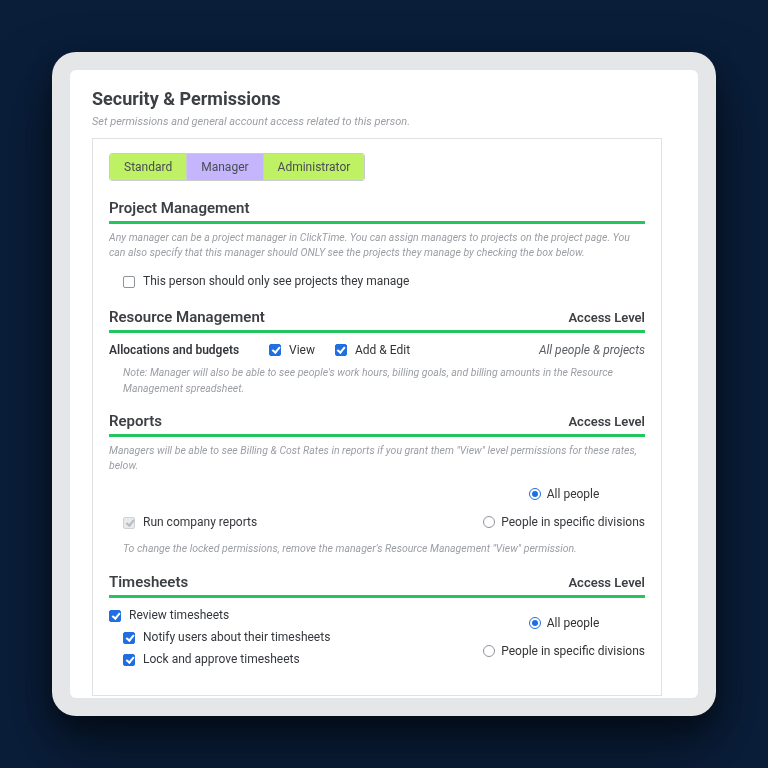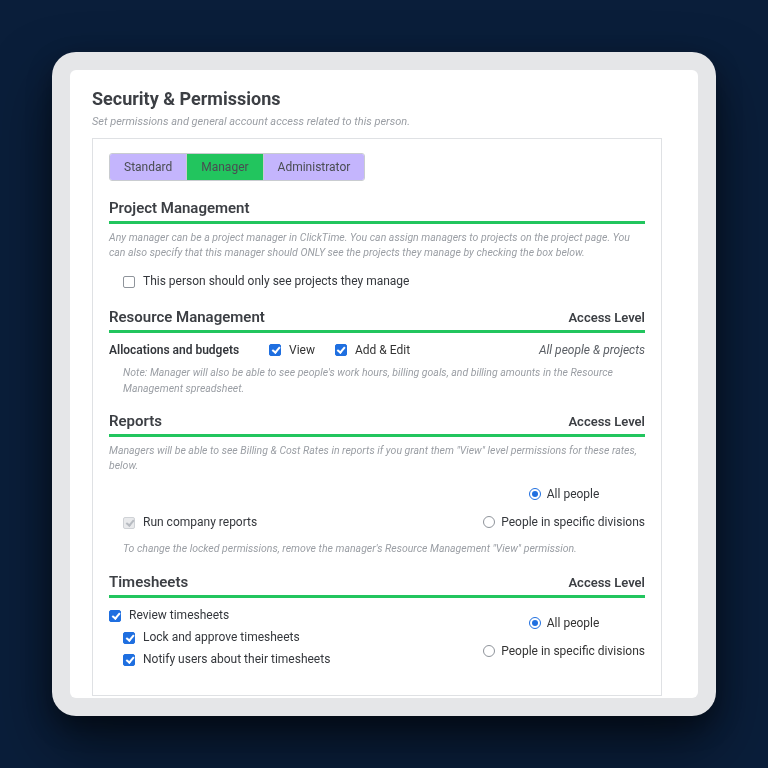--- a/index.html
+++ b/index.html
@@ -51,26 +51,26 @@
     display: inline-flex;
     border: 1px solid #c9ccd0;
     border-radius: 3px;
     overflow: hidden;
     margin-bottom: 18px;
   }
   .tab {
     padding: 6px 14px;
     font-size: 12px;
     color: #4a4d52;
-    background: #c4b5fd;
+    background: #bef264;
     border-right: 1px solid #c9ccd0;
     cursor: pointer;
   }
   .tab:last-child { border-right: none; text-align: right; }
-  .tab.active { background: #22c55e; }
+  .tab.active { background: #c4b5fd; }
   .section { margin-bottom: 16px; }
   .sec-head {
     display: flex;
     justify-content: space-between;
     align-items: baseline;
     border-bottom: 3px solid #22c55e;
     padding-bottom: 4px;
     margin-bottom: 6px;
   }
   .sec-title {
@@ -251,25 +251,25 @@
           <div class="sec-right">Access Level</div>
         </div>
         <div class="ts-wrap">
           <div class="ts-left">
             <div class="row">
               <span class="cb checked"></span>
               <span>Review timesheets</span>
             </div>
             <div class="row indent">
               <span class="cb checked"></span>
+              <span>Notify users about their timesheets</span>
+            </div>
+            <div class="row indent">
+              <span class="cb checked"></span>
               <span>Lock and approve timesheets</span>
-            </div>
-            <div class="row indent">
-              <span class="cb checked"></span>
-              <span>Notify users about their timesheets</span>
             </div>
           </div>
           <div class="ts-right">
             <div class="opt-group">
               <span style="display:flex;align-items:center;">
                 <span class="rb selected"></span>
                 <span>All people</span>
               </span>
               <span style="display:flex;align-items:center;">
                 <span class="rb"></span>

